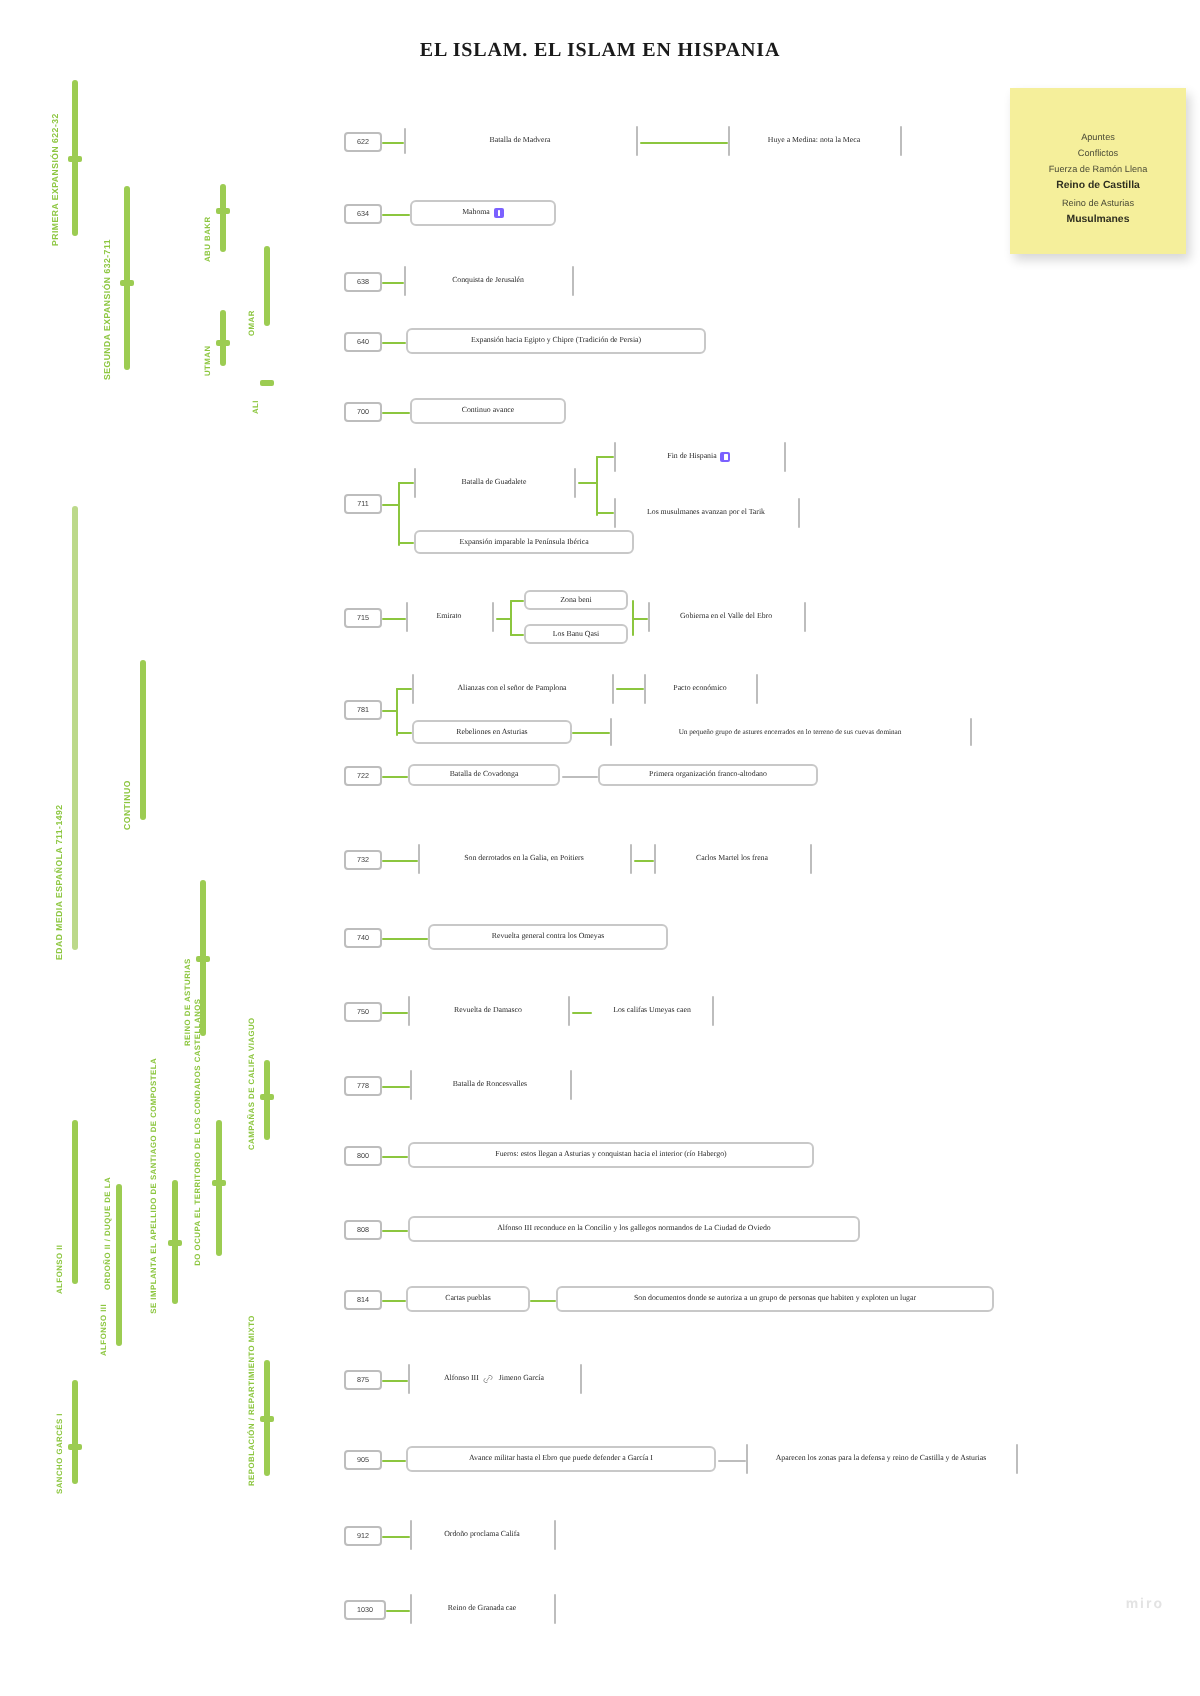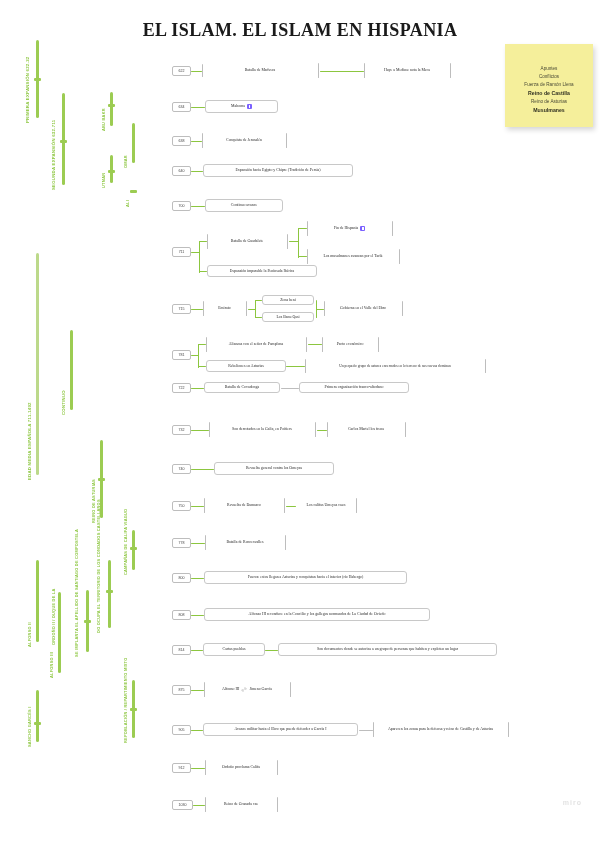--- a/index.html
+++ b/index.html
@@ -7,21 +7,21 @@
     width:600px;height:848px;background:#ffffff;
     font-family:"Liberation Serif", serif;
     position:relative;overflow:hidden;
   }
   .canvas{position:absolute;inset:0;}
 
   
   .title{
     position:absolute;left:0;right:0;top:20px;text-align:center;
     font-family:"Liberation Serif", serif;
-    font-size:18px;font-weight:700;letter-spacing:.4px;color:#1a1a1a;
+    font-size:10px;font-weight:700;letter-spacing:.4px;color:#1a1a1a;
   }
 
   
   .sticky{
     position:absolute;left:505px;top:44px;width:88px;height:83px;
     background:#f5ef9b;
     box-shadow:2px 3px 5px rgba(0,0,0,.16);
     display:flex;flex-direction:column;align-items:center;justify-content:center;
     gap:1px;padding-top:10px;box-sizing:border-box;
   }

